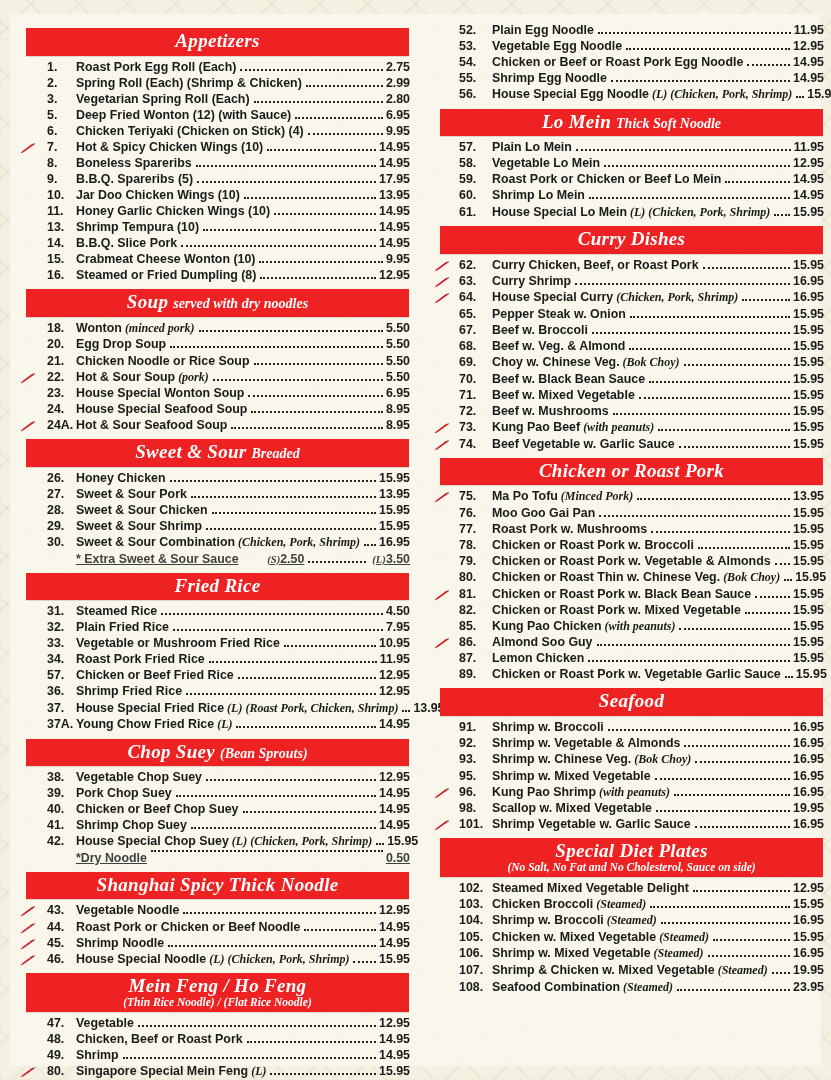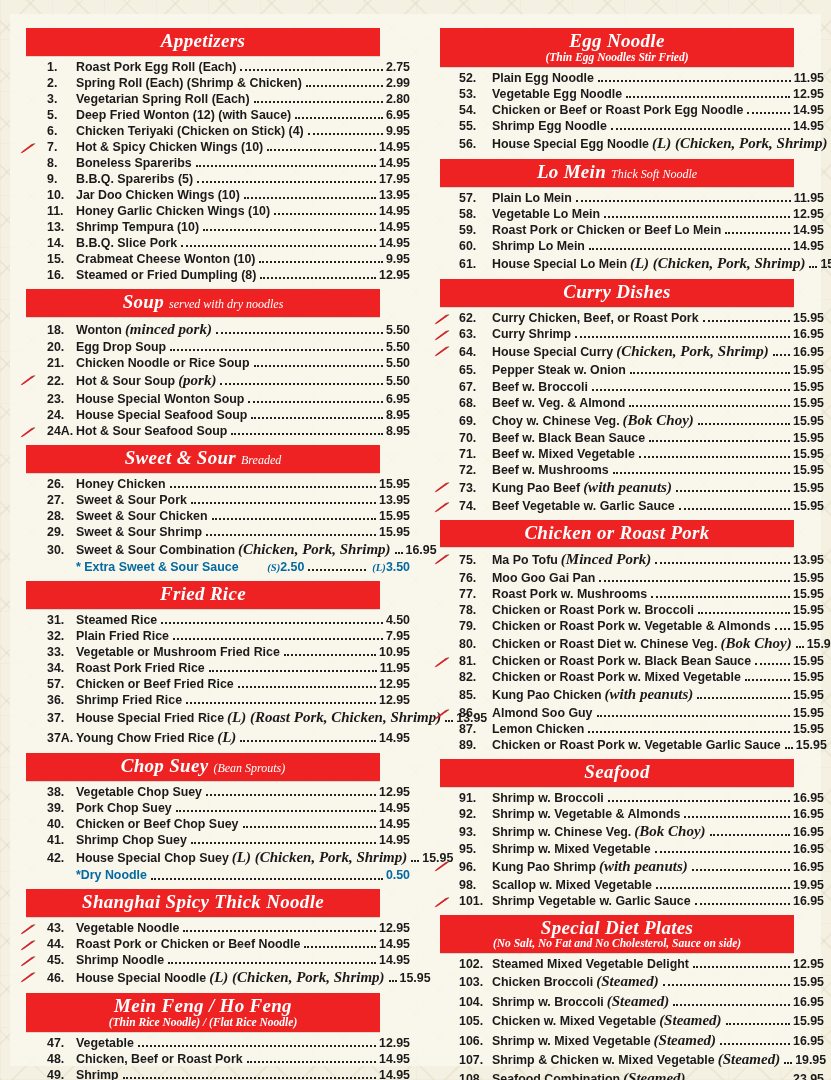--- a/index.html
+++ b/index.html
@@ -37,37 +37,37 @@
   .col-right { margin-left: 4px; }
 
   .section { margin-bottom: 1px; }
 
   .sec-header {
     background:#ee2222;
     color:#fff;
     text-align:center;
     padding: 3px 4px 4px;
     margin: 6px 0 3px 6px;
-    width: 354px;
+    width: 383px;
     box-shadow: 0 1px 0 rgba(0,0,0,.12);
   }
   .sec-title {
     font-family: "Liberation Serif", serif;
     font-weight: bold;
     font-style: italic;
     font-size: 19px;
     line-height: 1.08;
     letter-spacing: .3px;
     display: inline;
   }
   .sec-sub-inline {
     font-family: "Liberation Serif", serif;
     font-style: italic;
-    font-size: 12px;
-    font-weight: normal;
+    font-size: 14px;
+    font-weight: bold;
     margin-left: 5px;
     display:inline;
   }
   .sec-sub-block {
     font-family: "Liberation Serif", serif;
     font-style: italic;
     font-size: 11.5px;
     font-weight: bold;
     display:block;
     margin-top: -1px;
@@ -95,21 +95,21 @@
     width: 38px;
     flex: 0 0 38px;
     text-align: left;
     padding-left: 9px;
   }
   .name { flex: 0 0 auto; }
   .desc {
     font-family: "Liberation Serif", serif;
     font-style: italic;
     font-weight: bold;
-    font-size: 15px;
+    font-size: 12px;
     margin-left: 3px;
   }
   .size-tag {
     font-family: "Liberation Serif", serif;
     font-style: italic;
     font-weight: bold;
     font-size: 10.6px;
     margin-left: 3px;
   }
   .leader {
@@ -126,24 +126,25 @@
     font-style: italic;
     font-weight: bold;
     font-size: 10.4px;
     text-align: center;
     color:#1a1a1a;
     line-height: 1.3;
     padding-left: 20px;
   }
 
   .note-row {
-    display:flex; align-items:flex-end;
-    font-size:12.4px; font-weight:bold; color:#0369a1;
+    display:flex; align-items:flex-start;
+    font-size:12.4px; font-weight:bold; color:#404040;
     line-height:1.295; padding-left: 18px;
     white-space:nowrap;
+    text-decoration:underline;
   }
   .note-row .num { width:38px; flex:0 0 38px; }
 
   .dual-price { display:flex; align-items:baseline; flex:0 0 auto; }
 
   
   .col-right .num { width: 42px; flex: 0 0 42px; }
   .col-right .item, .col-right .note-row { padding-left: 16px; }
 </style>
 </head>
@@ -525,21 +526,20 @@
               <span class="desc">(L)</span>
               <span class="leader"></span>
               <span class="price">15.95</span>
             </div>
             <div class="subline">(Chicken, Pork and Shrimp with thin rice noodle with curry &amp; spicy)</div>
           </div>
         </div>
       </div>
     <div class="col col-right" id="col-right">
         <div class="section">
-          <div class="sec-header"><span class="sec-title">Egg Noodle</span><span class="sec-sub-block">(Thin Egg Noodles Stir Fried)</span></div>
           <div class="items">
             <div class="item">
               <span class="num">52.</span>
               <span class="name">Plain Egg Noodle</span>
               <span class="leader"></span>
               <span class="price">11.95</span>
             </div>
             <div class="item">
               <span class="num">53.</span>
               <span class="name">Vegetable Egg Noodle</span>
@@ -740,21 +740,21 @@
               <span class="price">15.95</span>
             </div>
             <div class="item">
               <span class="num">79.</span>
               <span class="name">Chicken or Roast Pork w. Vegetable &amp; Almonds</span>
               <span class="leader"></span>
               <span class="price">15.95</span>
             </div>
             <div class="item">
               <span class="num">80.</span>
-              <span class="name">Chicken or Roast Diet w. Chinese Veg.</span>
+              <span class="name">Chicken or Roast Thin w. Chinese Veg.</span>
               <span class="desc">(Bok Choy)</span>
               <span class="leader"></span>
               <span class="price">15.95</span>
             </div>
             <div class="item">
               <span class="chili"><svg viewBox="0 0 16 11" width="16" height="11">
                   <path d="M14.6 1.2 C13.2 0.4 11.6 1.2 10.2 2.2 L3.2 7.6 C2.2 8.4 1.2 9.2 0.6 10.2 C2.0 10.0 3.4 9.2 4.6 8.4 L11.6 3.4 C12.8 2.6 14.0 2.0 14.6 1.2 Z" fill="#d1232a"></path>
                   <path d="M13.2 1.0 C13.8 0.2 14.8 0.1 15.4 0.6 C14.9 0.9 14.2 1.4 13.9 1.9 Z" fill="#3f8a37"></path>
                 </svg></span>
               <span class="num">81.</span>

